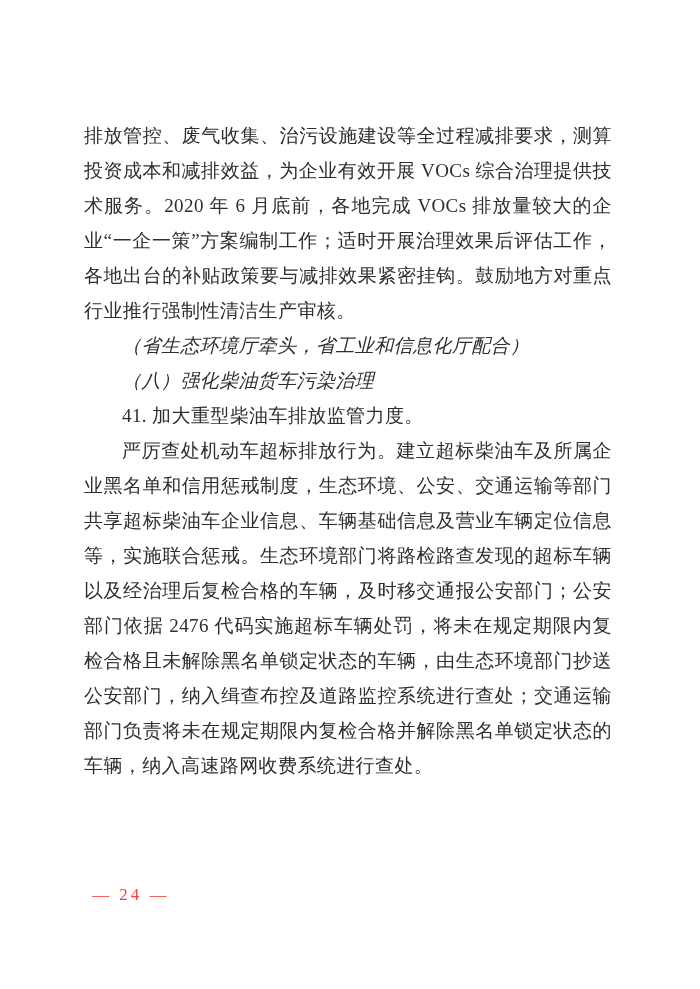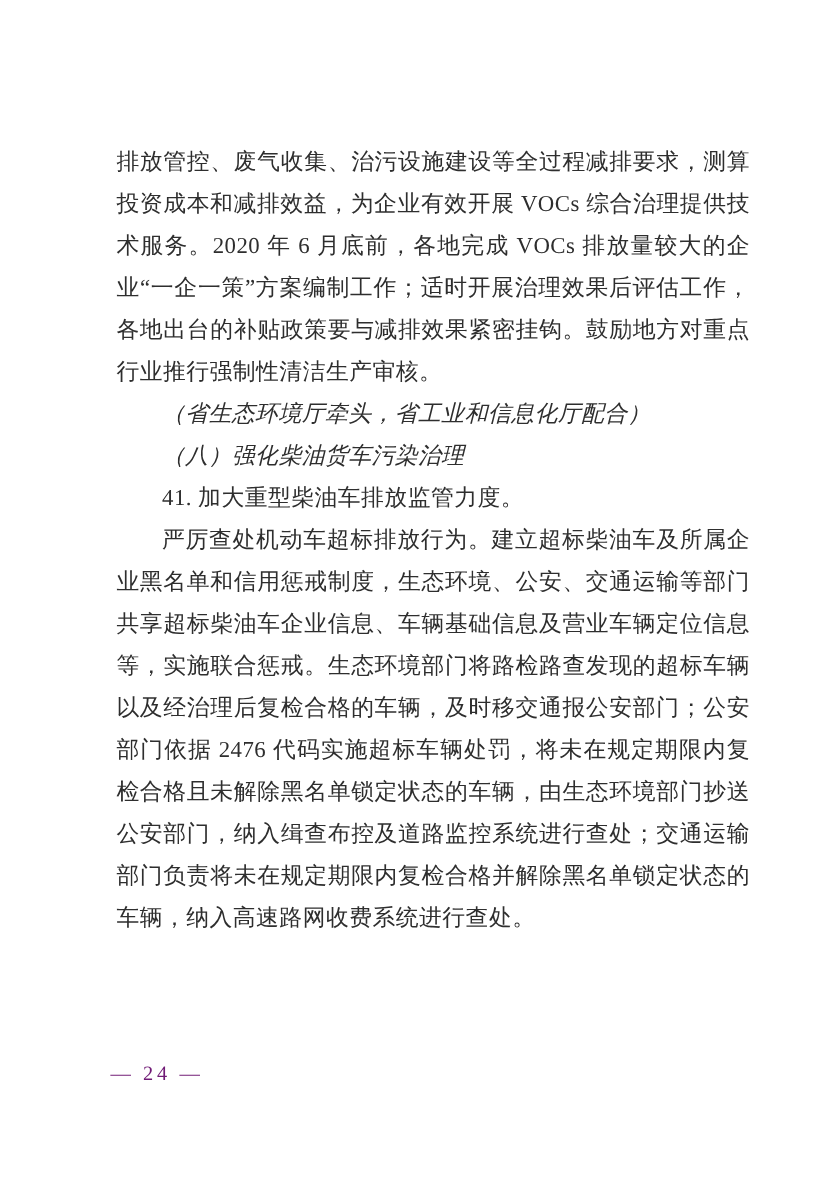--- a/index.html
+++ b/index.html
@@ -11,21 +11,21 @@
     position: relative;
     width: 700px;
     height: 989px;
     background: #ffffff;
     overflow: hidden;
     font-family: "Liberation Serif", "DejaVu Serif", serif;
     color: #2e2e2e;
   }
   .text-block {
     position: absolute;
-    left: 97px;
+    left: 84px;
     top: 118px;
     width: 528px;
   }
   .text-block p {
     margin: 0;
     padding: 0;
     font-size: 19px;
     line-height: 35px;
     text-align: justify;
     text-justify: inter-character;
@@ -43,21 +43,21 @@
     font-weight: normal;
     font-style: normal;
   }
   .page-footer {
     position: absolute;
     left: 92px;
     top: 884px;
     font-size: 17px;
     line-height: 22px;
     letter-spacing: 3px;
-    color: #701a75;
+    color: #ef4444;
   }
 </style>
 </head>
 <body>
 
 <div class="page">
 
   <div class="text-block">
 
     <p class="noindent">排放管控、废气收集、治污设施建设等全过程减排要求，测算投资成本和减排效益，为企业有效开展 VOCs 综合治理提供技术服务。2020 年 6 月底前，各地完成 VOCs 排放量较大的企业“一企一策”方案编制工作；适时开展治理效果后评估工作，各地出台的补贴政策要与减排效果紧密挂钩。鼓励地方对重点行业推行强制性清洁生产审核。</p>

